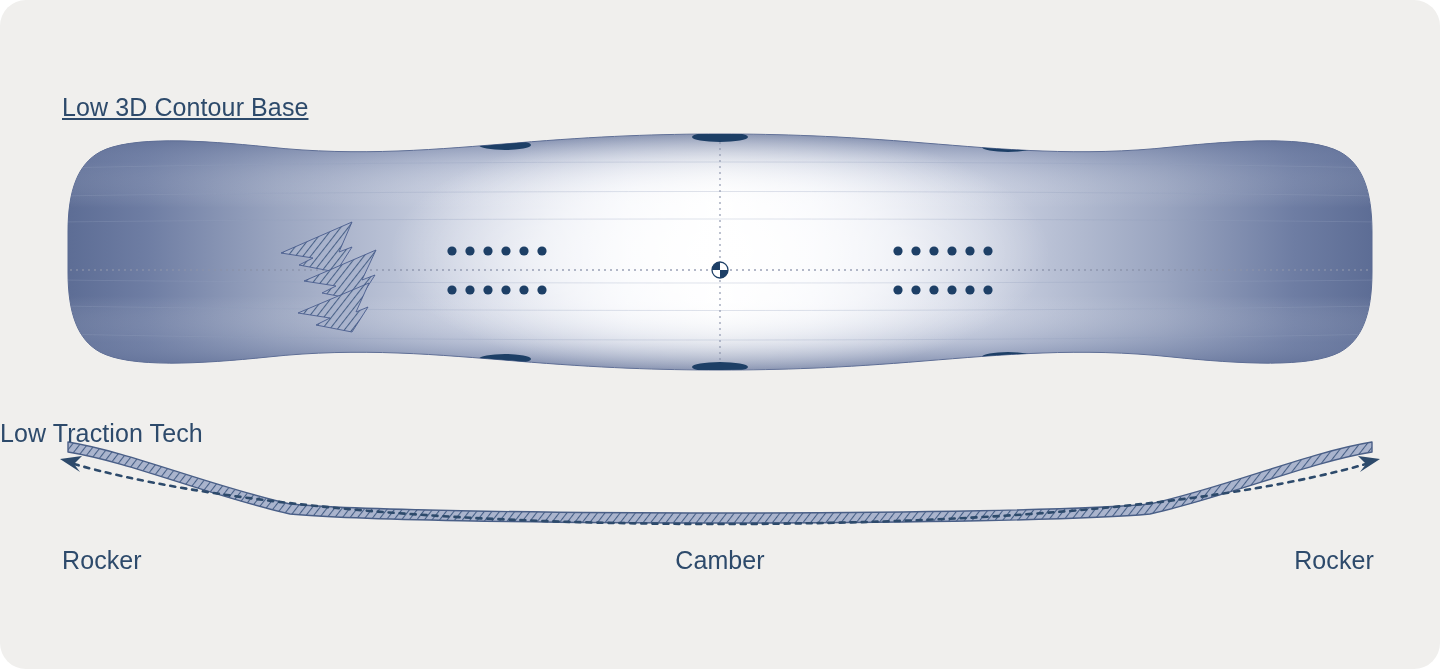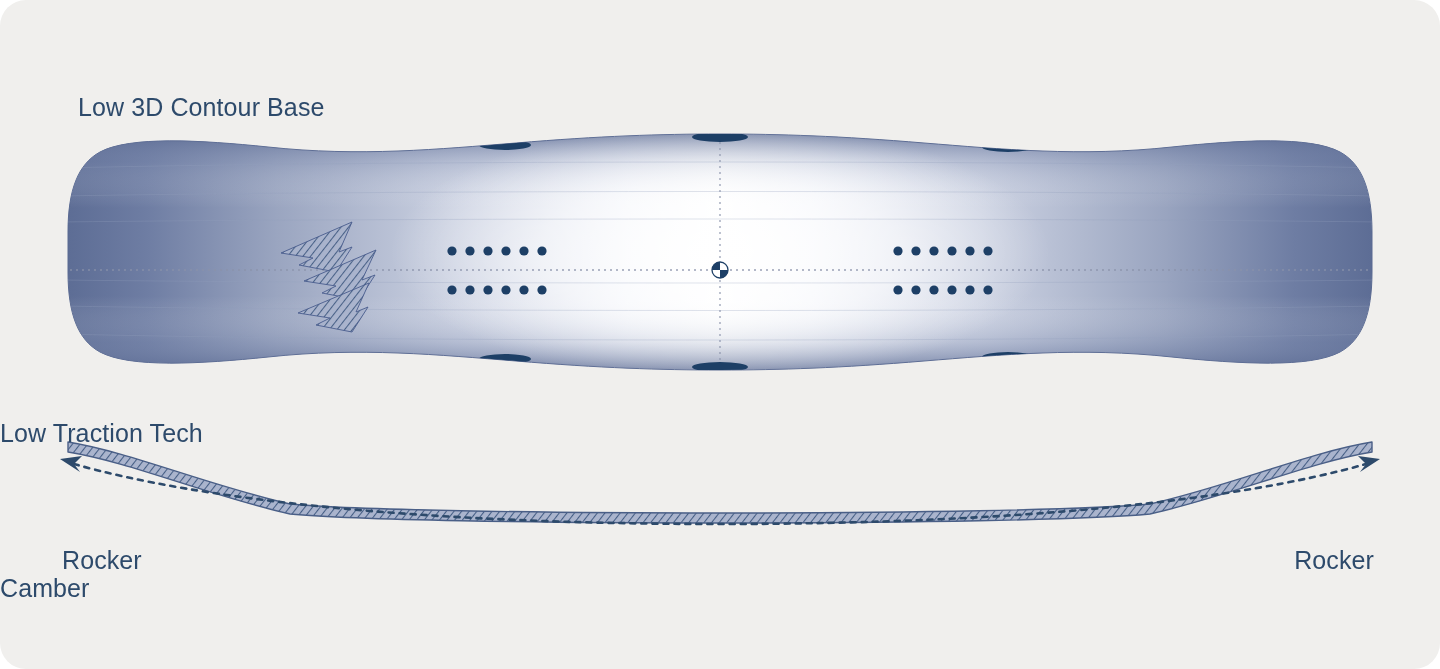--- a/index.html
+++ b/index.html
@@ -1,23 +1,23 @@
 <!DOCTYPE html>
 <html><head>
 <meta charset="utf-8">
 <style>
   html,body{margin:0;padding:0;background:#ffffff;}
   body{width:1440px;height:669px;font-family:"Liberation Sans",sans-serif;overflow:hidden;}
   #card{position:absolute;left:0;top:0;width:1440px;height:669px;
         background:#f0efed;border-radius:26px;overflow:hidden;}
   .lbl{position:absolute;color:#2d4a6b;font-size:25px;letter-spacing:.1px;white-space:nowrap;}
-  #lbl-contour{left:78px;top:93px;}
+  #lbl-contour{left:62px;top:93px;text-decoration:underline;}
   #lbl-traction{left:0;top:419px;width:1440px;text-align:left;}
   #lbl-rocker-l{left:62px;top:546px;}
-  #lbl-camber{left:0;top:574px;width:1440px;}
+  #lbl-camber{left:0;top:546px;width:1440px;text-align:center;}
   #lbl-rocker-r{right:66px;top:546px;}
   svg{position:absolute;left:0;top:0;}
 </style>
 </head>
 <body>
 
 <div id="card">
 
   <svg width="1440" height="669" viewBox="0 0 1440 669">
     <defs>

